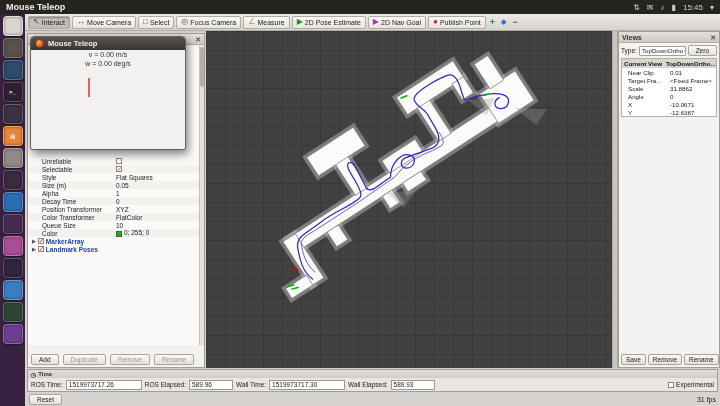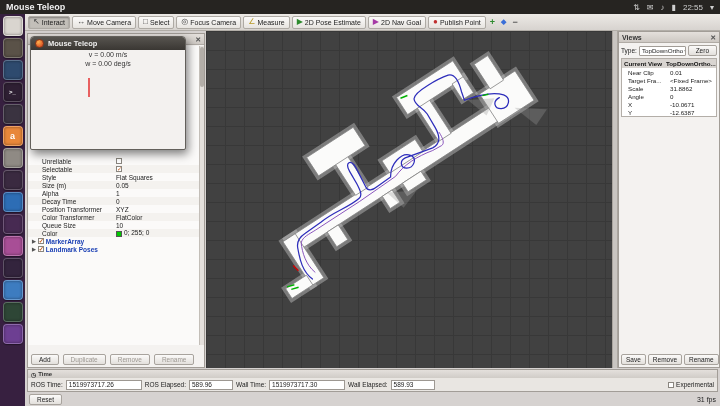--- a/index.html
+++ b/index.html
@@ -116,21 +116,21 @@
 </head>
 <body>
 
 <div id="topbar">
   <span class="topbar-title">Mouse Teleop</span>
   <span class="topbar-right">
     <span class="ticn">⇅</span>
     <span class="ticn">✉</span>
     <span class="ticn">♪</span>
     <span class="ticn">▮</span>
-    <span>22:55</span>
+    <span>15:45</span>
     <span class="ticn">▾</span>
   </span>
 </div>
 
 <div id="launcher">
   <div class="ltile" style="background: rgb(217, 213, 207);">
       <span></span>
     </div>
   <div class="ltile" style="background: rgb(90, 82, 72);">
       <span></span>

